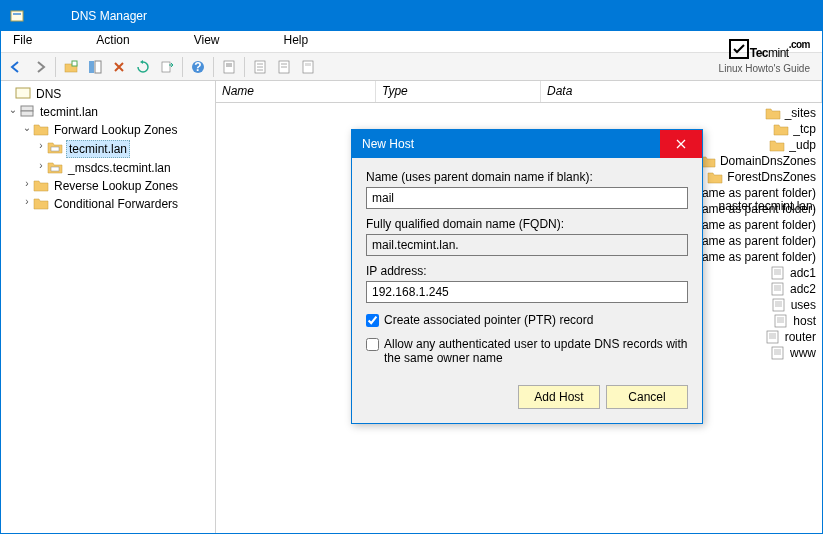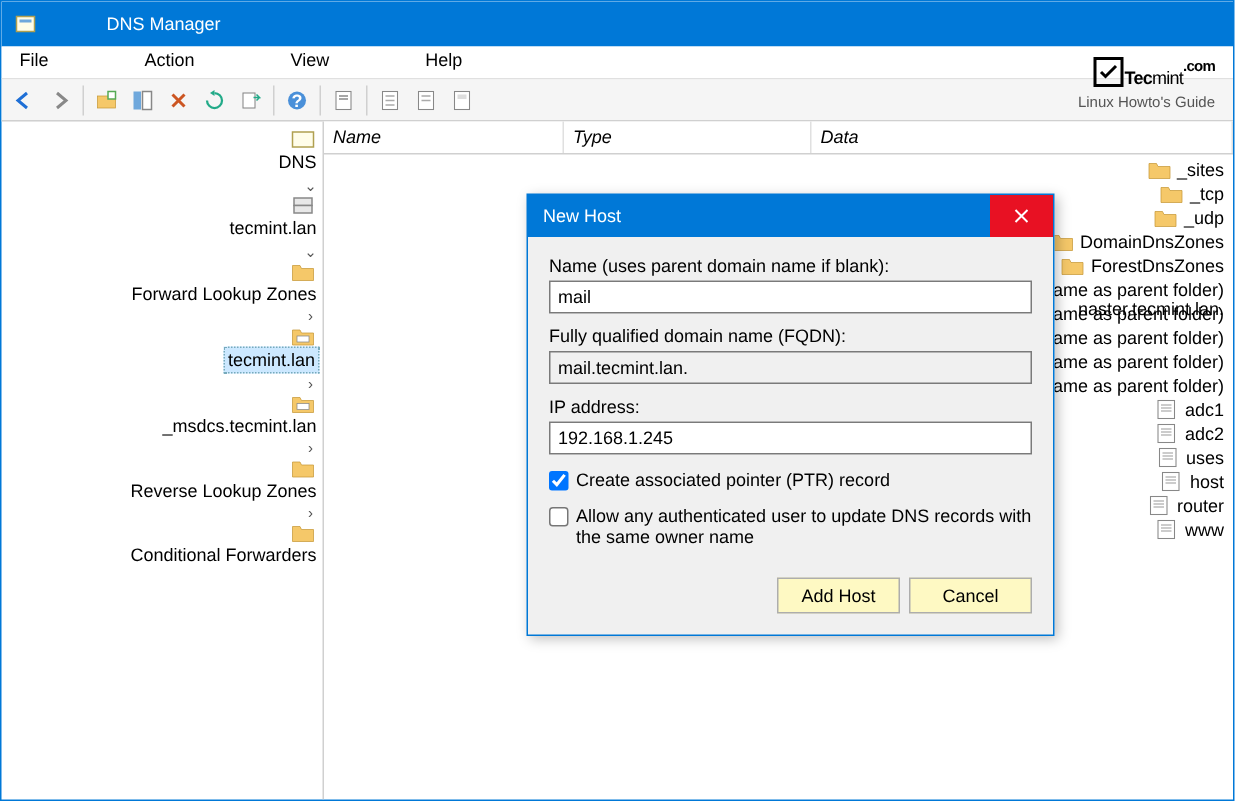--- a/index.html
+++ b/index.html
@@ -18,21 +18,21 @@
     
     .branding { position: absolute; right: 12px; top: 34px; text-align: right; }
     .brand-logo { font-size: 24px; font-weight: 700; color: #000; letter-spacing: -0.5px; }
     .brand-logo .mint { font-weight: 400; }
     .brand-tag { font-size: 10px; color: #555; }
     
     .main { display: flex; height: calc(100% - 80px); }
     .tree-pane { width: 215px; border-right: 1px solid #d0d0d0; padding: 4px 2px; overflow: hidden; }
     .list-pane { flex: 1; position: relative; }
     
-    .tree-node { display: flex; align-items: flex-end; padding: 1px 0; white-space: nowrap; flex-direction: column; }
+    .tree-node { display: flex; align-items: flex-start; padding: 1px 0; white-space: nowrap; }
     .tree-indent { display: inline-block; }
     .expander { width: 12px; display: inline-flex; justify-content: center; color: #555; font-size: 10px; }
     .node-icon { width: 16px; height: 14px; display: inline-flex; margin-right: 3px; align-items: center; justify-content: center; }
     .node-label { padding: 1px 2px; }
     .node-label.selected { background: #cce8ff; border: 1px dotted #7ab; }
     
     .list-header { display: flex; border-bottom: 1px solid #d0d0d0; background: #fff; height: 22px; }
     .list-header > div { padding: 3px 6px; border-right: 1px solid #e0e0e0; font-style: italic; }
     .col-name { width: 160px; }
     .col-type { width: 165px; }

